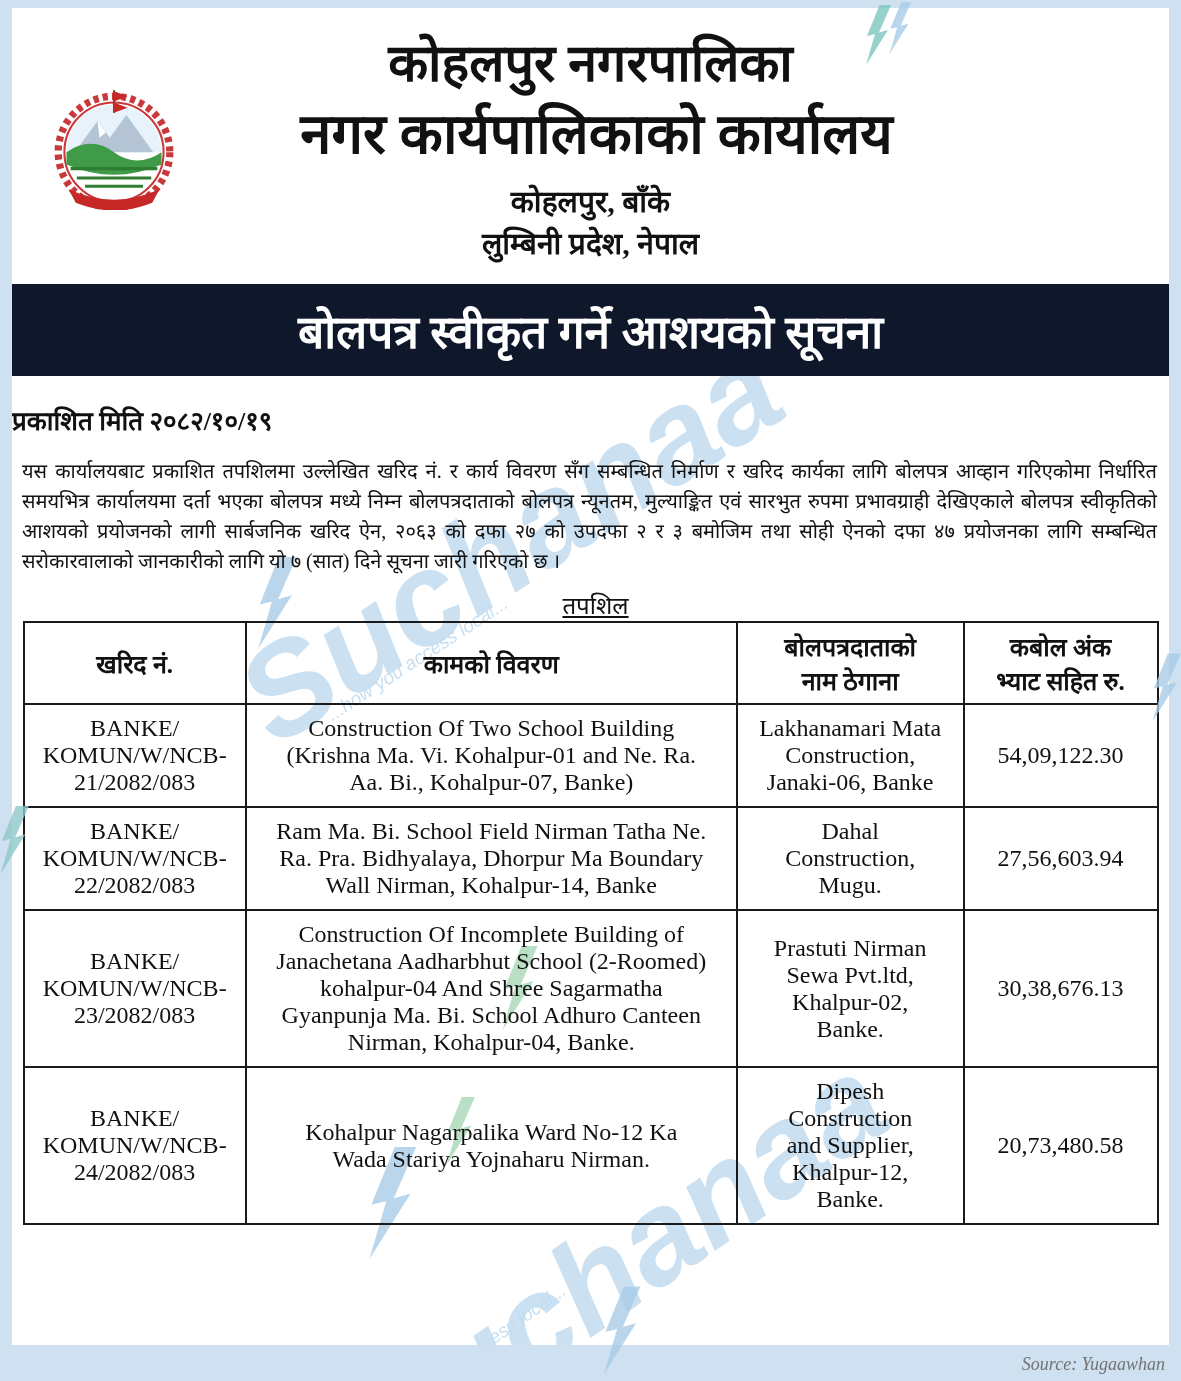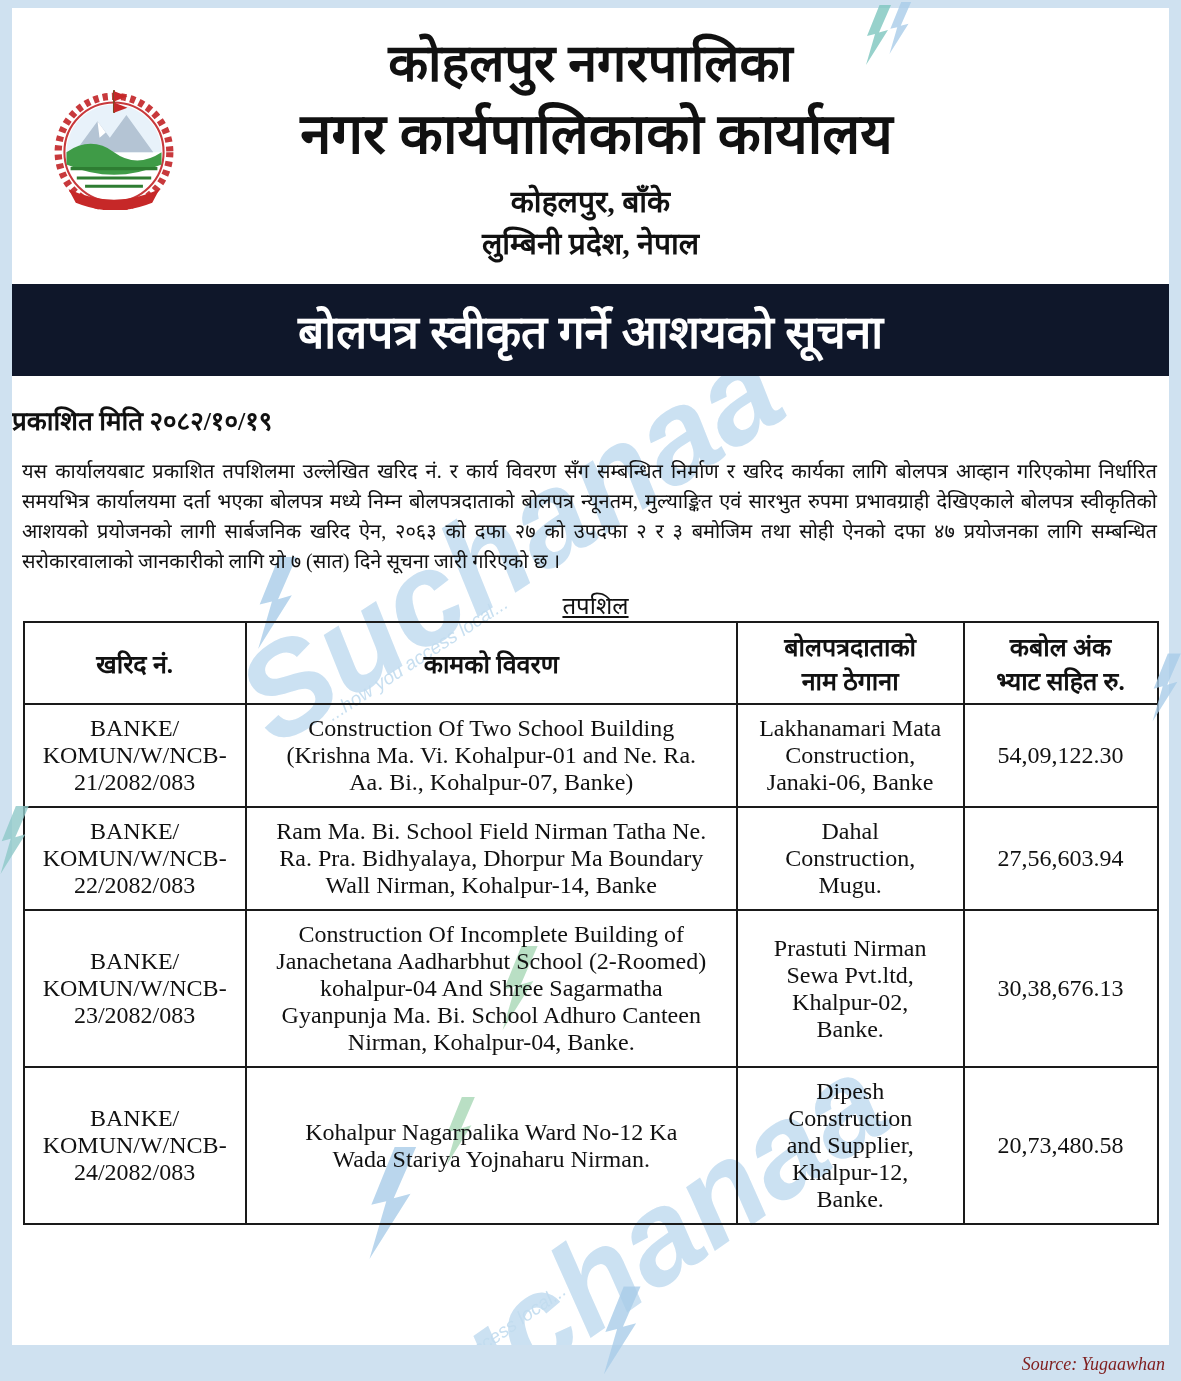--- a/index.html
+++ b/index.html
@@ -115,21 +115,21 @@
     margin: 14px 28px 0 0;
     text-align: right;
     font-size: 27px;
     font-weight: bold;
   }
   .source-credit {
     position: absolute;
     right: 16px; bottom: 6px;
     font-size: 18px;
     font-style: italic;
-    color: #7f1d1d;
+    color: #737373;
     z-index: 6;
   }
 </style>
 </head>
 <body>
 
 <div class="sheet">
 
   <div class="watermark-layer">
     <div class="wm-text wm-1">Suchanaa</div>

